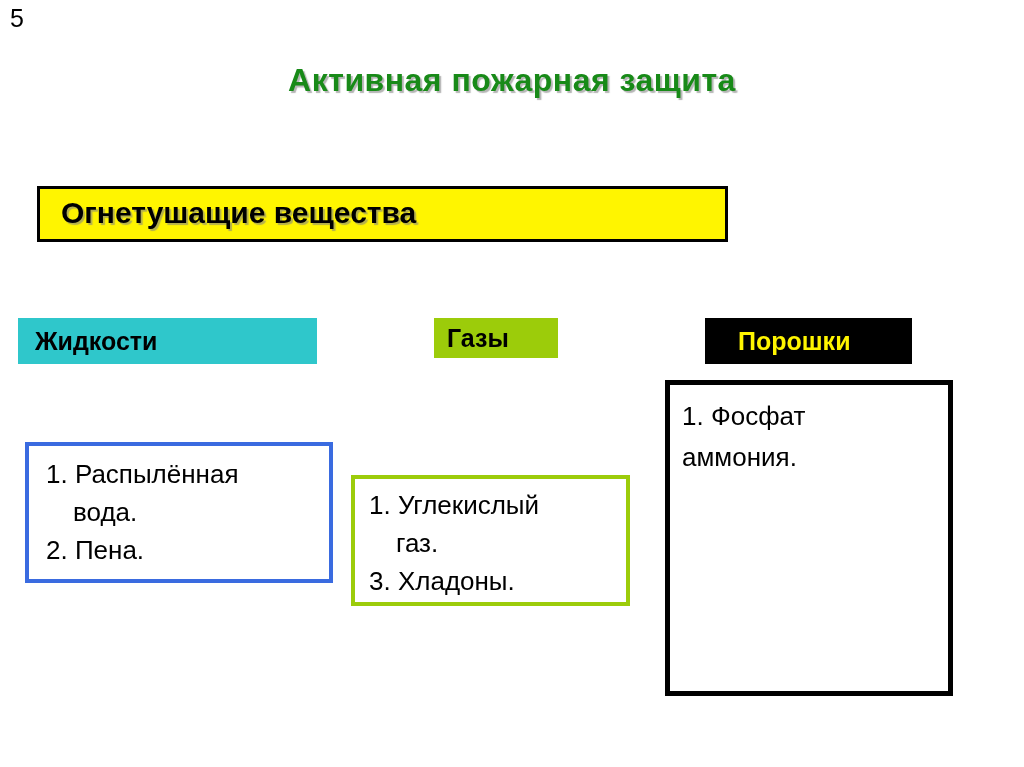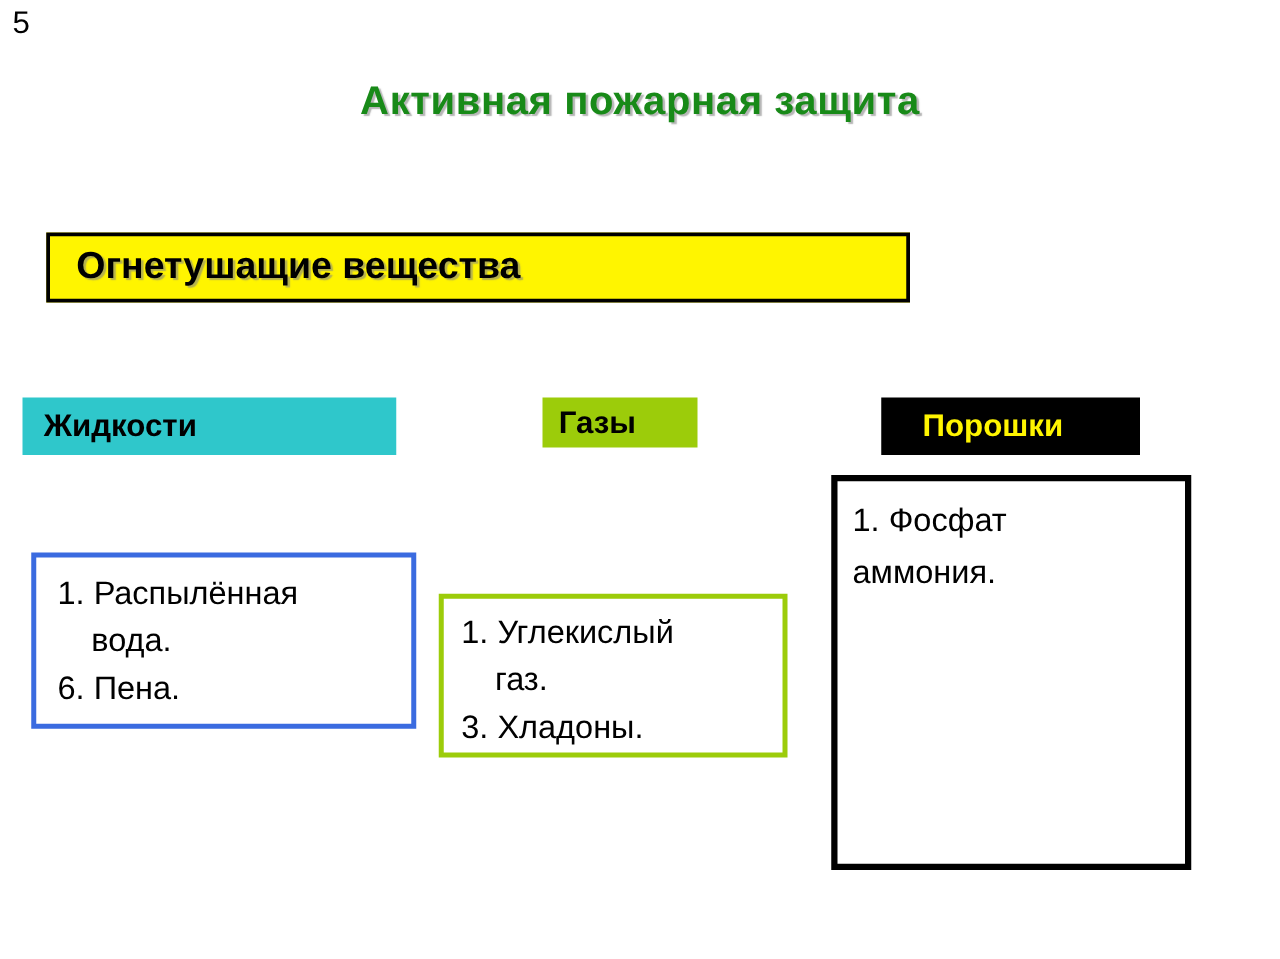--- a/index.html
+++ b/index.html
@@ -184,21 +184,21 @@
   </div>
 
   <div class="cat-header" id="cat-header-powders">
     <span>Порошки</span>
   </div>
 
   <div class="content-box" id="box-liquids">
     <ul class="item-list">
       <li class="item">1. Распылённая
      вода.</li>
-      <li class="item">6. Пена.</li>
+      <li class="item">2. Пена.</li>
     </ul>
   </div>
 
   <div class="content-box" id="box-gases">
     <ul class="item-list">
       <li class="item">1. Углекислый
       газ.</li>
       <li class="item">3. Хладоны.</li>
     </ul>
   </div>

